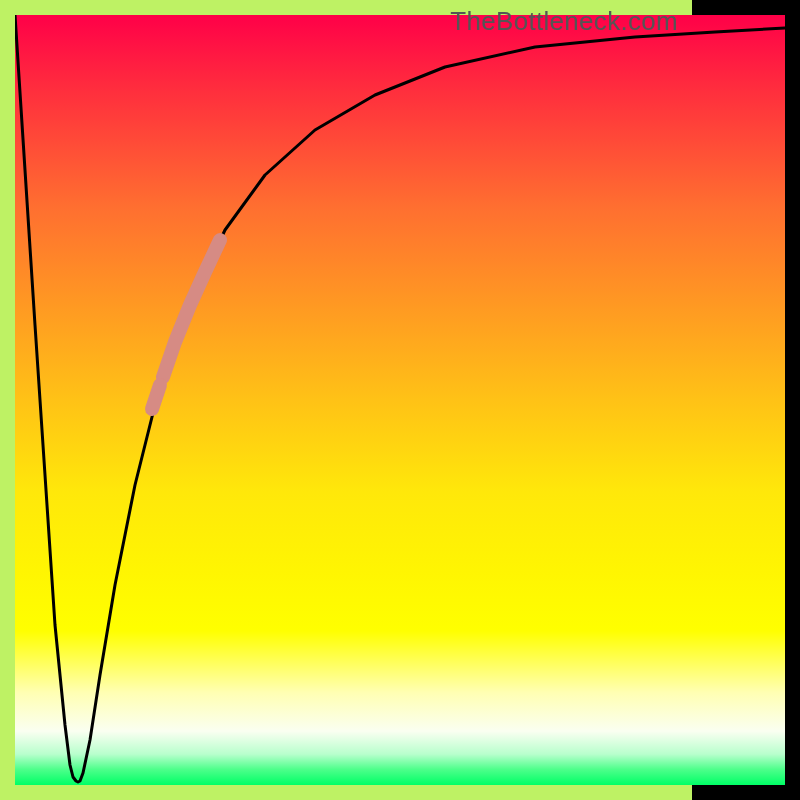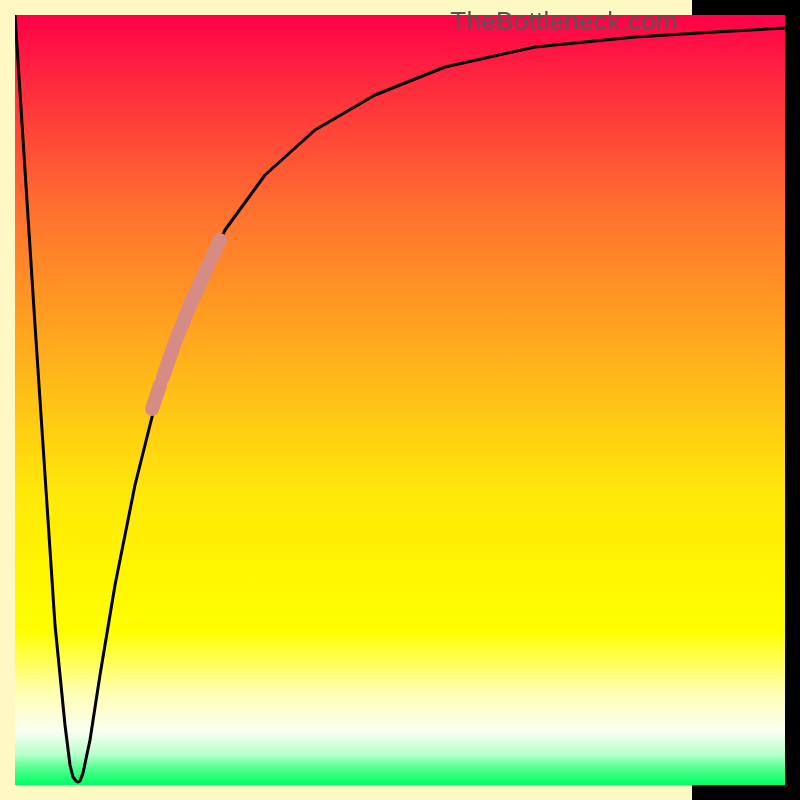--- a/index.html
+++ b/index.html
@@ -1,21 +1,21 @@
 <!DOCTYPE html>
 <html><head>
 <meta charset="utf-8">
 <style>
   * { margin: 0; padding: 0; box-sizing: border-box; }
   html, body { width: 800px; height: 800px; overflow: hidden; background: #000; }
   .container {
     position: relative;
     width: 692px;
     height: 800px;
-    background: #fef9c3;
+    background: #bef264;
   }
   .watermark {
     position: absolute;
     top: 6px;
     right: 14px;
     font-family: Arial, Helvetica, sans-serif;
     font-size: 26px;
     color: #555;
     letter-spacing: 0.3px;
     z-index: 1;

